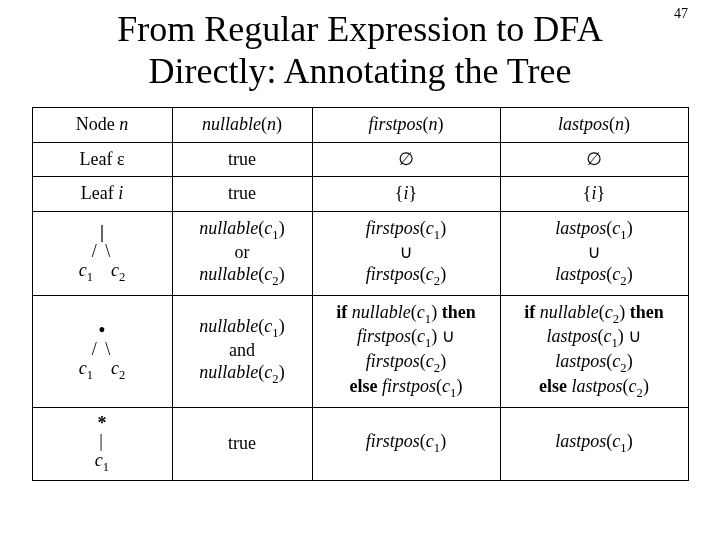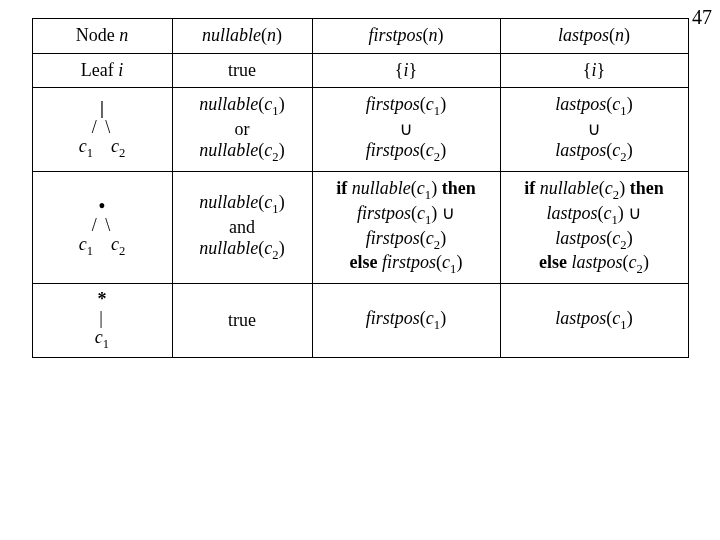--- a/index.html
+++ b/index.html
@@ -1,51 +1,61 @@
 <!DOCTYPE html>
 <html><head>
 <meta charset="utf-8">
 <style>
   html,body{margin:0;padding:0;width:720px;height:540px;background:#fff;font-family:"Times New Roman",Times,serif;color:#000}
   .page{position:relative;width:720px;height:540px;box-sizing:border-box;padding:6px 12px 8px 12px}
-  .pageno{position:absolute;top:6px;right:8px;font-size:20px}
+  .pageno{position:absolute;top:6px;right:32px;font-size:14px}
   .title{font-size:36px;text-align:center;line-height:1.18;margin:2px 0 14px 0;font-weight:400}
   table{border-collapse:collapse;width:656px;margin:12px auto;table-layout:fixed}
   col.c0{width:140px}col.c1{width:140px}col.c2{width:188px}col.c3{width:188px}
   td,th{border:1px solid #000;padding:6px 6px;text-align:center;vertical-align:middle;font-size:18px;line-height:1.2}
   th{font-weight:400}
   .sub{font-size:0.7em;vertical-align:sub}
   .tree{display:inline-block;text-align:center;line-height:1.05;font-size:18px}
   .tree .op{display:block}
   .tree .branches{display:block;letter-spacing:2px}
   .tree .kids{display:block}
   .ital{font-style:italic}
   .bold{font-weight:700}
 </style>
 </head>
 <body>
 <div class="page">
   <div class="pageno">47</div>
+  <div class="title">
+    <span>From Regular Expression to DFA</span><br>
+    <span>Directly: Annotating the Tree</span>
+  </div>
 
   <table>
     <colgroup>
         <col class="c0">
         <col class="c1">
         <col class="c2">
         <col class="c3">
       </colgroup>
 
     <tbody>
         <tr>
       <th><span>Node</span> <span class="ital">n</span></th>
       <th><span class="ital">nullable</span>(<span class="ital">n</span>)</th>
       <th><span class="ital">firstpos</span>(<span class="ital">n</span>)</th>
       <th><span class="ital">lastpos</span>(<span class="ital">n</span>)</th>
     </tr>
 
+    <tr>
+      <td><span>Leaf</span> <span>ε</span></td>
+      <td><span>true</span></td>
+      <td><span>∅</span></td>
+      <td><span>∅</span></td>
+    </tr>
 
     <tr>
       <td><span>Leaf</span> <span class="ital">i</span></td>
       <td><span>true</span></td>
       <td>{<span class="ital">i</span>}</td>
       <td>{<span class="ital">i</span>}</td>
     </tr>
 
     <tr>
       <td>

